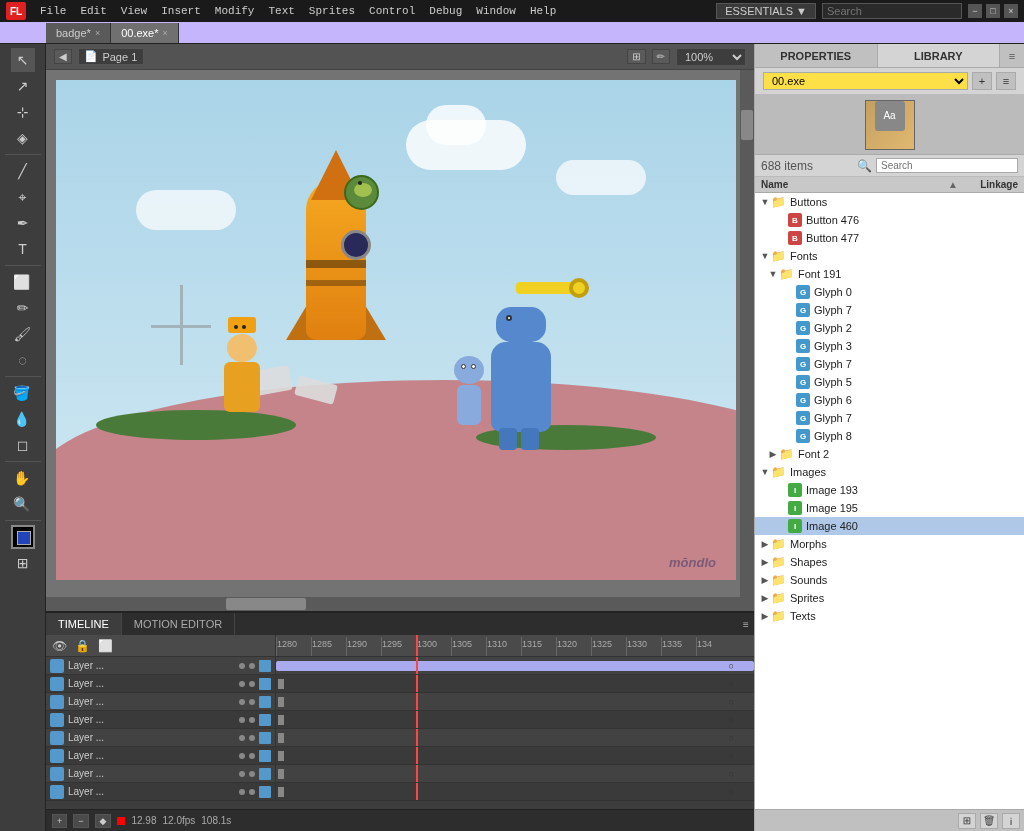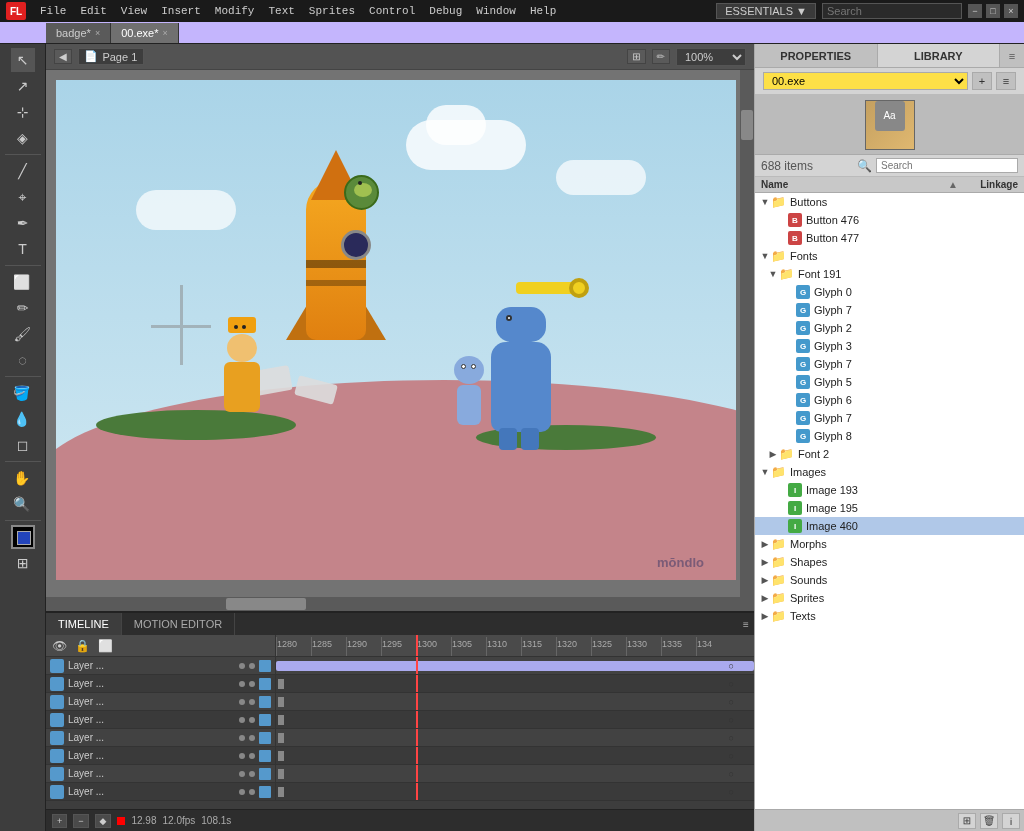--- a/index.html
+++ b/index.html
@@ -441,23 +441,24 @@
       width: 18px; height: 16px;
       font-size: 10px;
       cursor: pointer;
       display: flex; align-items: center; justify-content: center;
     }
 
     
     .watermark {
       position: absolute;
       bottom: 10px;
-      right: 32px;
+      right: 20px;
       color: rgba(50,50,100,0.5);
       font-size: 13px;
+      font-style: italic;
       font-weight: bold;
       margin-left: 21px;
     }
   </style>
 </head>
 <body>
 
 <div class="title-bar">
   <div class="title-bar-left">
     <div class="fl-logo">FL</div>

